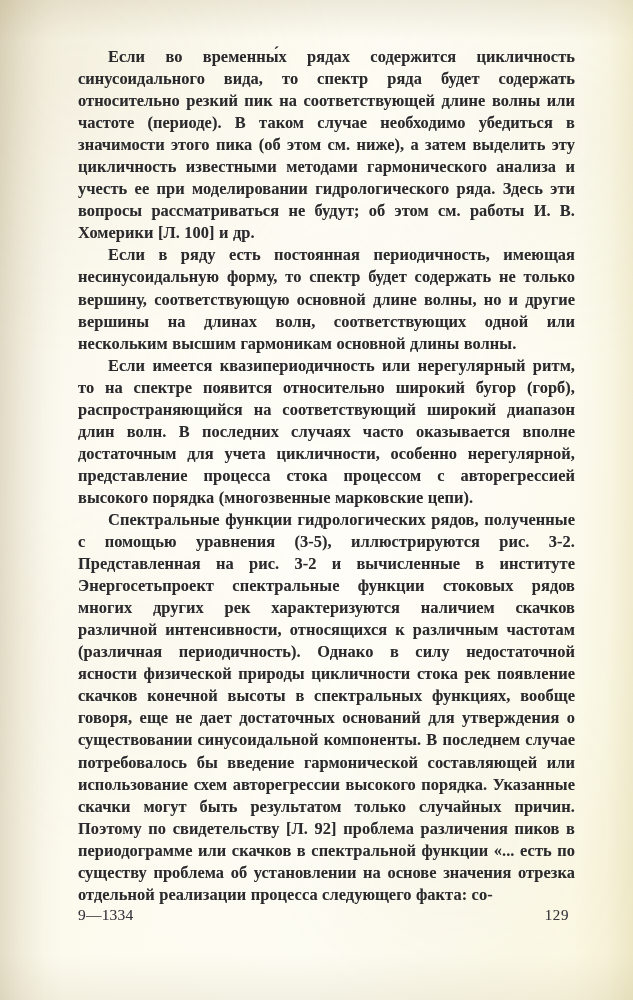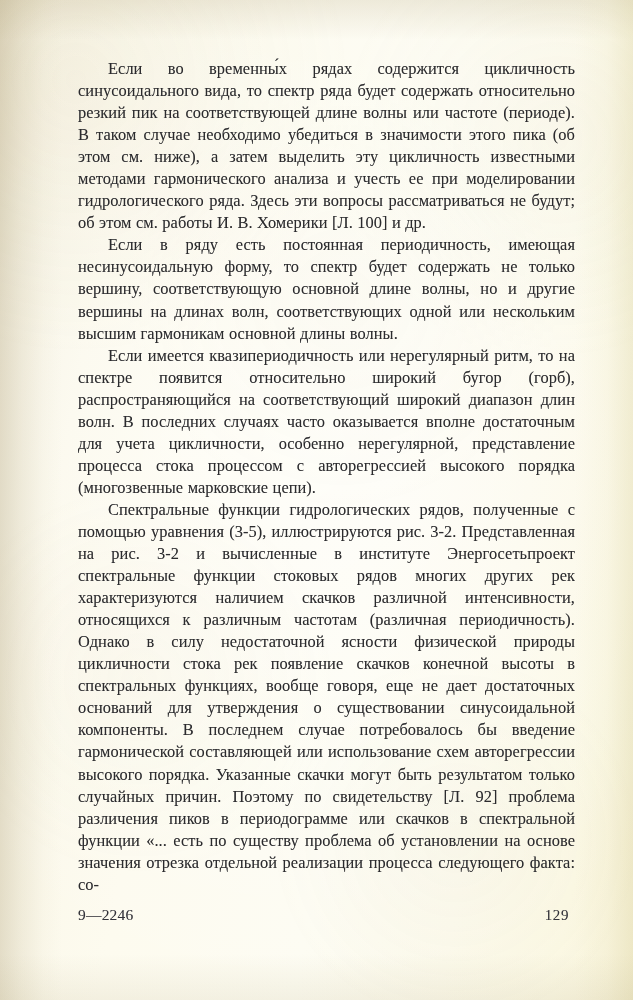--- a/index.html
+++ b/index.html
@@ -88,22 +88,23 @@
     pointer-events: none;
     background: linear-gradient(0deg,
       rgba(182,170,130,0.14) 0%,
       rgba(255,255,255,0) 100%);
   }
 
   
   .text-block {
     position: absolute;
     left: 78px;
-    top: 58px;
+    top: 46px;
     width: 497px;
+    font-weight: bold;
   }
 
   .para {
     margin: 0;
     text-indent: 30px;
     text-align: justify;
     text-align-last: left;
     font-size: 16.4px;
     line-height: 22.05px;
     color: #2b2b2e;
@@ -150,17 +151,17 @@
   <div class="edge-shade-bottom"></div>
 
   <div class="text-block">
     <p class="para">Если во временны́х рядах содержится цикличность синусоидального вида, то спектр ряда будет содержать относительно резкий пик на соответствующей длине волны или частоте (периоде). В таком случае необходимо убедиться в значимости этого пика (об этом см. ниже), а затем выделить эту цикличность известными методами гармонического анализа и учесть ее при моделировании гидрологического ряда. Здесь эти вопросы рассматриваться не будут; об этом см. работы И. В. Хомерики [Л. 100] и др.</p>
     <p class="para">Если в ряду есть постоянная периодичность, имеющая несинусоидальную форму, то спектр будет содержать не только вершину, соответствующую основной длине волны, но и другие вершины на длинах волн, соответствующих одной или нескольким высшим гармоникам основной длины волны.</p>
     <p class="para">Если имеется квазипериодичность или нерегулярный ритм, то на спектре появится относительно широкий бугор (горб), распространяющийся на соответствующий широкий диапазон длин волн. В последних случаях часто оказывается вполне достаточным для учета цикличности, особенно нерегулярной, представление процесса стока процессом с авторегрессией высокого порядка (многозвенные марковские цепи).</p>
     <p class="para">Спектральные функции гидрологических рядов, полученные с помощью уравнения (3-5), иллюстрируются рис. 3-2. Представленная на рис. 3-2 и вычисленные в институте Энергосетьпроект спектральные функции стоковых рядов многих других рек характеризуются наличием скачков различной интенсивности, относящихся к различным частотам (различная периодичность). Однако в силу недостаточной ясности физической природы цикличности стока рек появление скачков конечной высоты в спектральных функциях, вообще говоря, еще не дает достаточных оснований для утверждения о существовании синусоидальной компоненты. В последнем случае потребовалось бы введение гармонической составляющей или использование схем авторегрессии высокого порядка. Указанные скачки могут быть результатом только случайных причин. Поэтому по свидетельству [Л. 92] проблема различения пиков в периодограмме или скачков в спектральной функции «... есть по существу проблема об установлении на основе значения отрезка отдельной реализации процесса следующего факта: со-</p>
   </div>
 
   <div class="page-footer">
-    <span class="signature-mark">9—2246</span>
+    <span class="signature-mark">9—1334</span>
     <span class="folio-number">129</span>
   </div>
 
 </div>
 
 </body></html>

